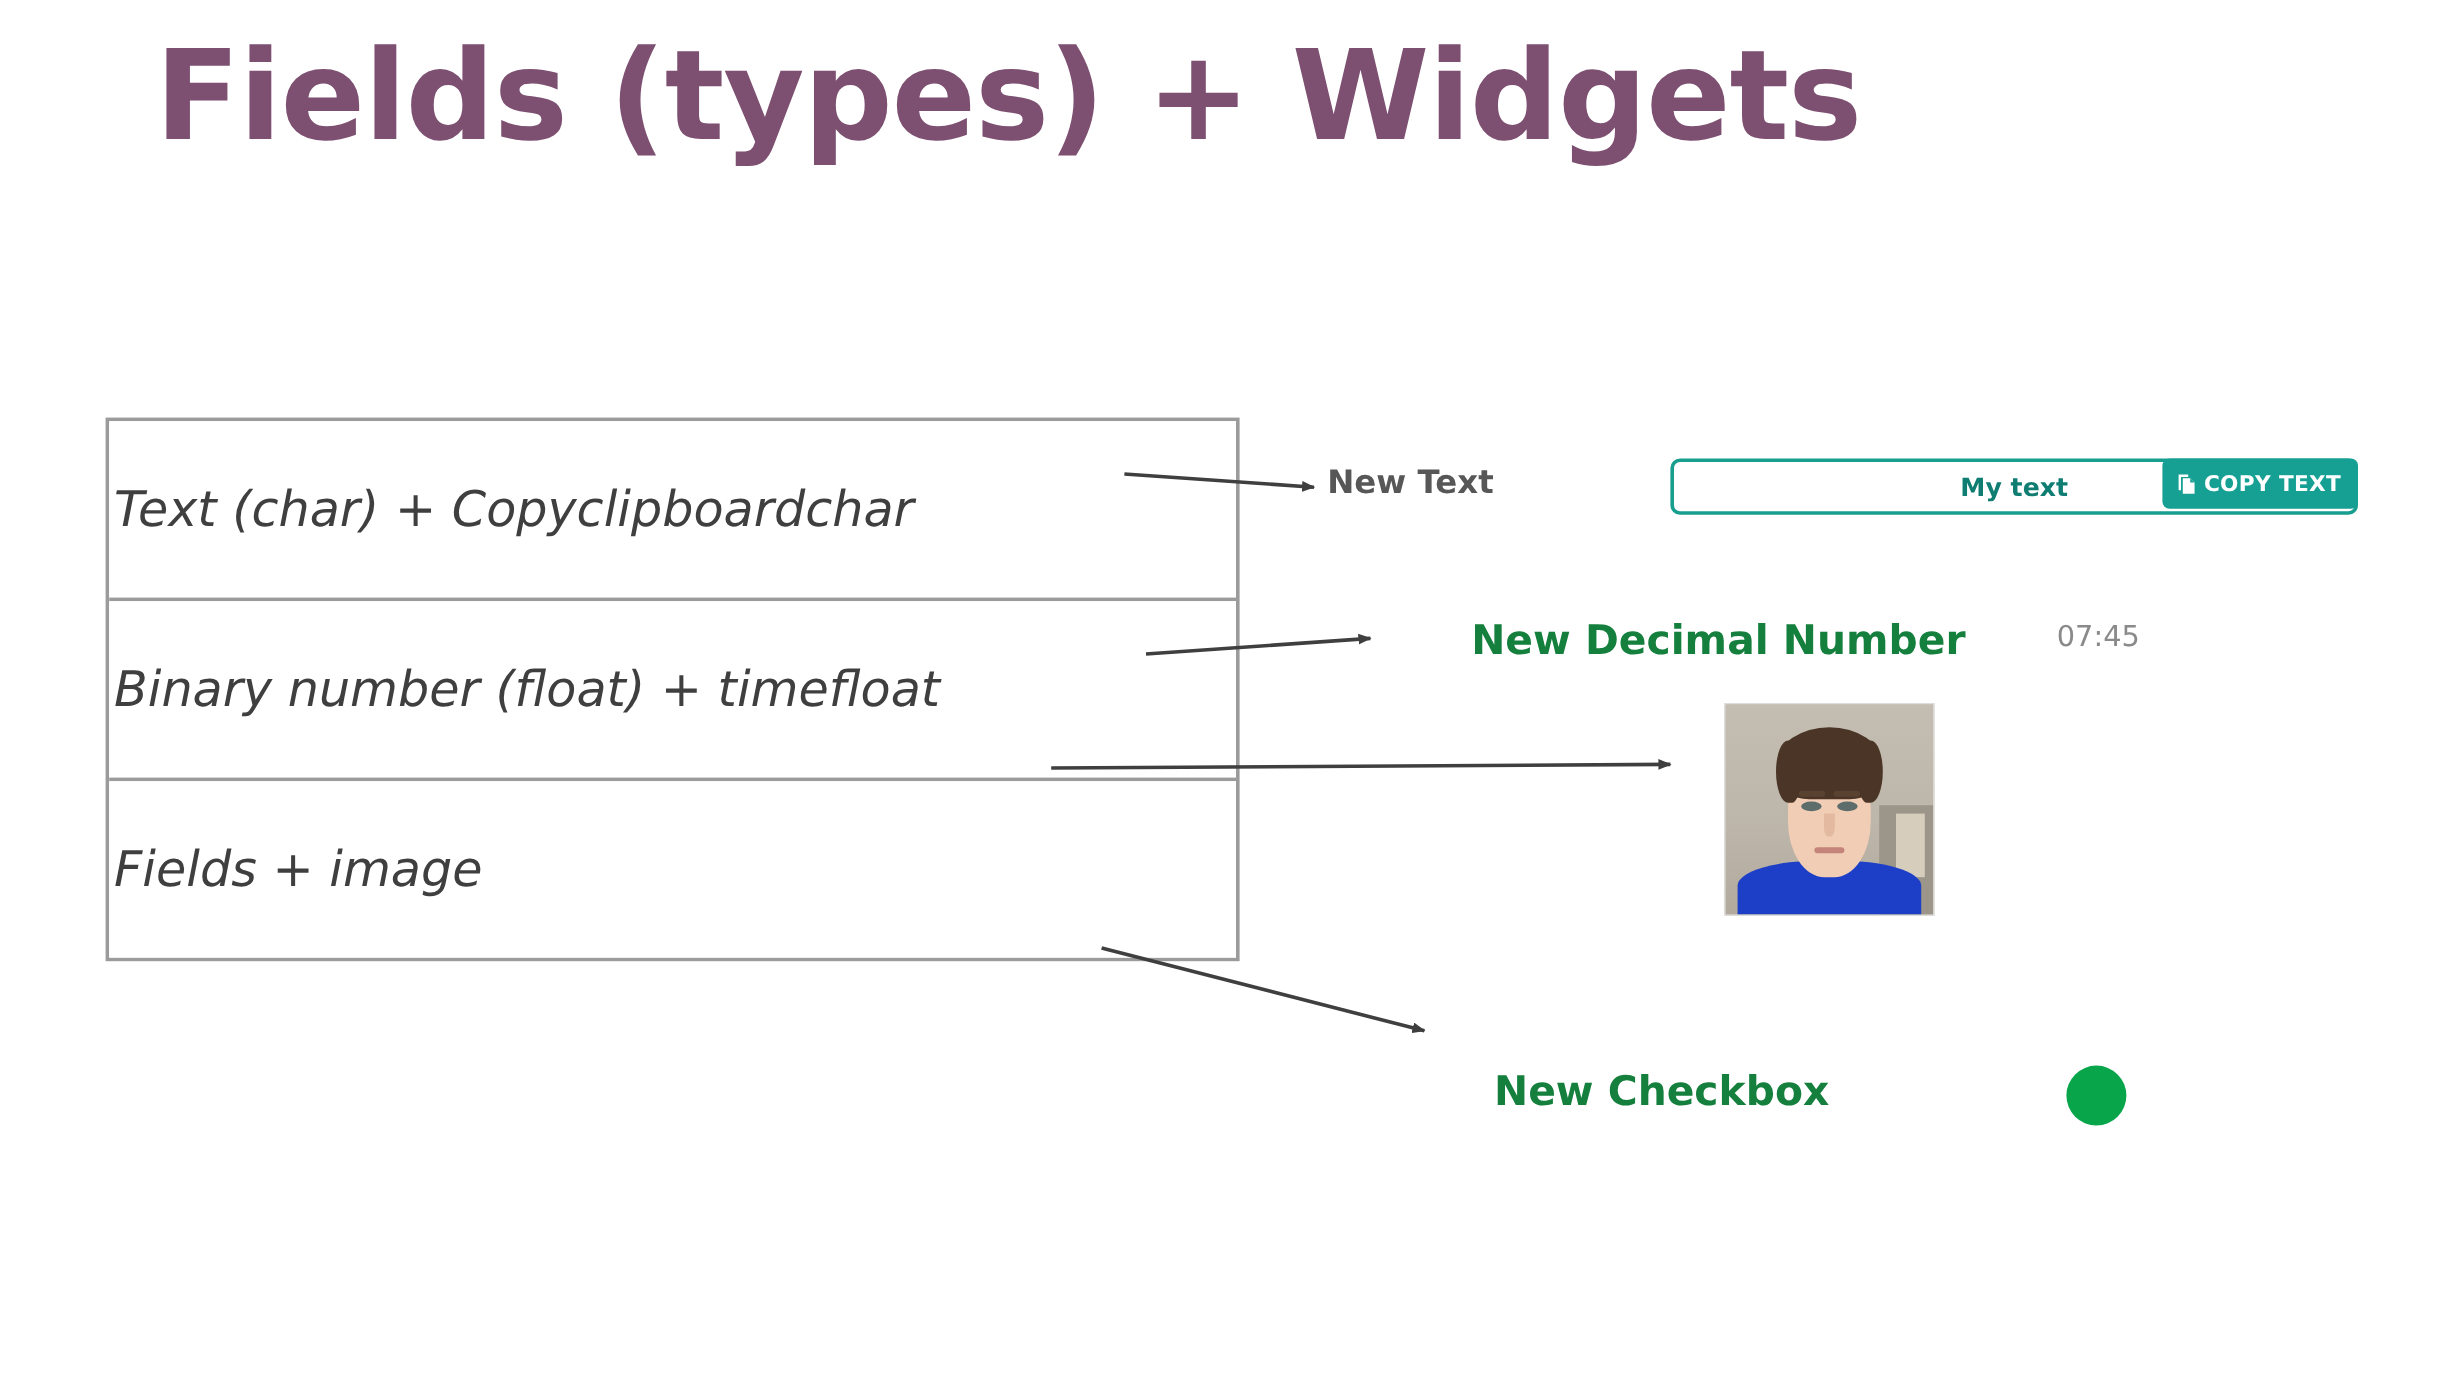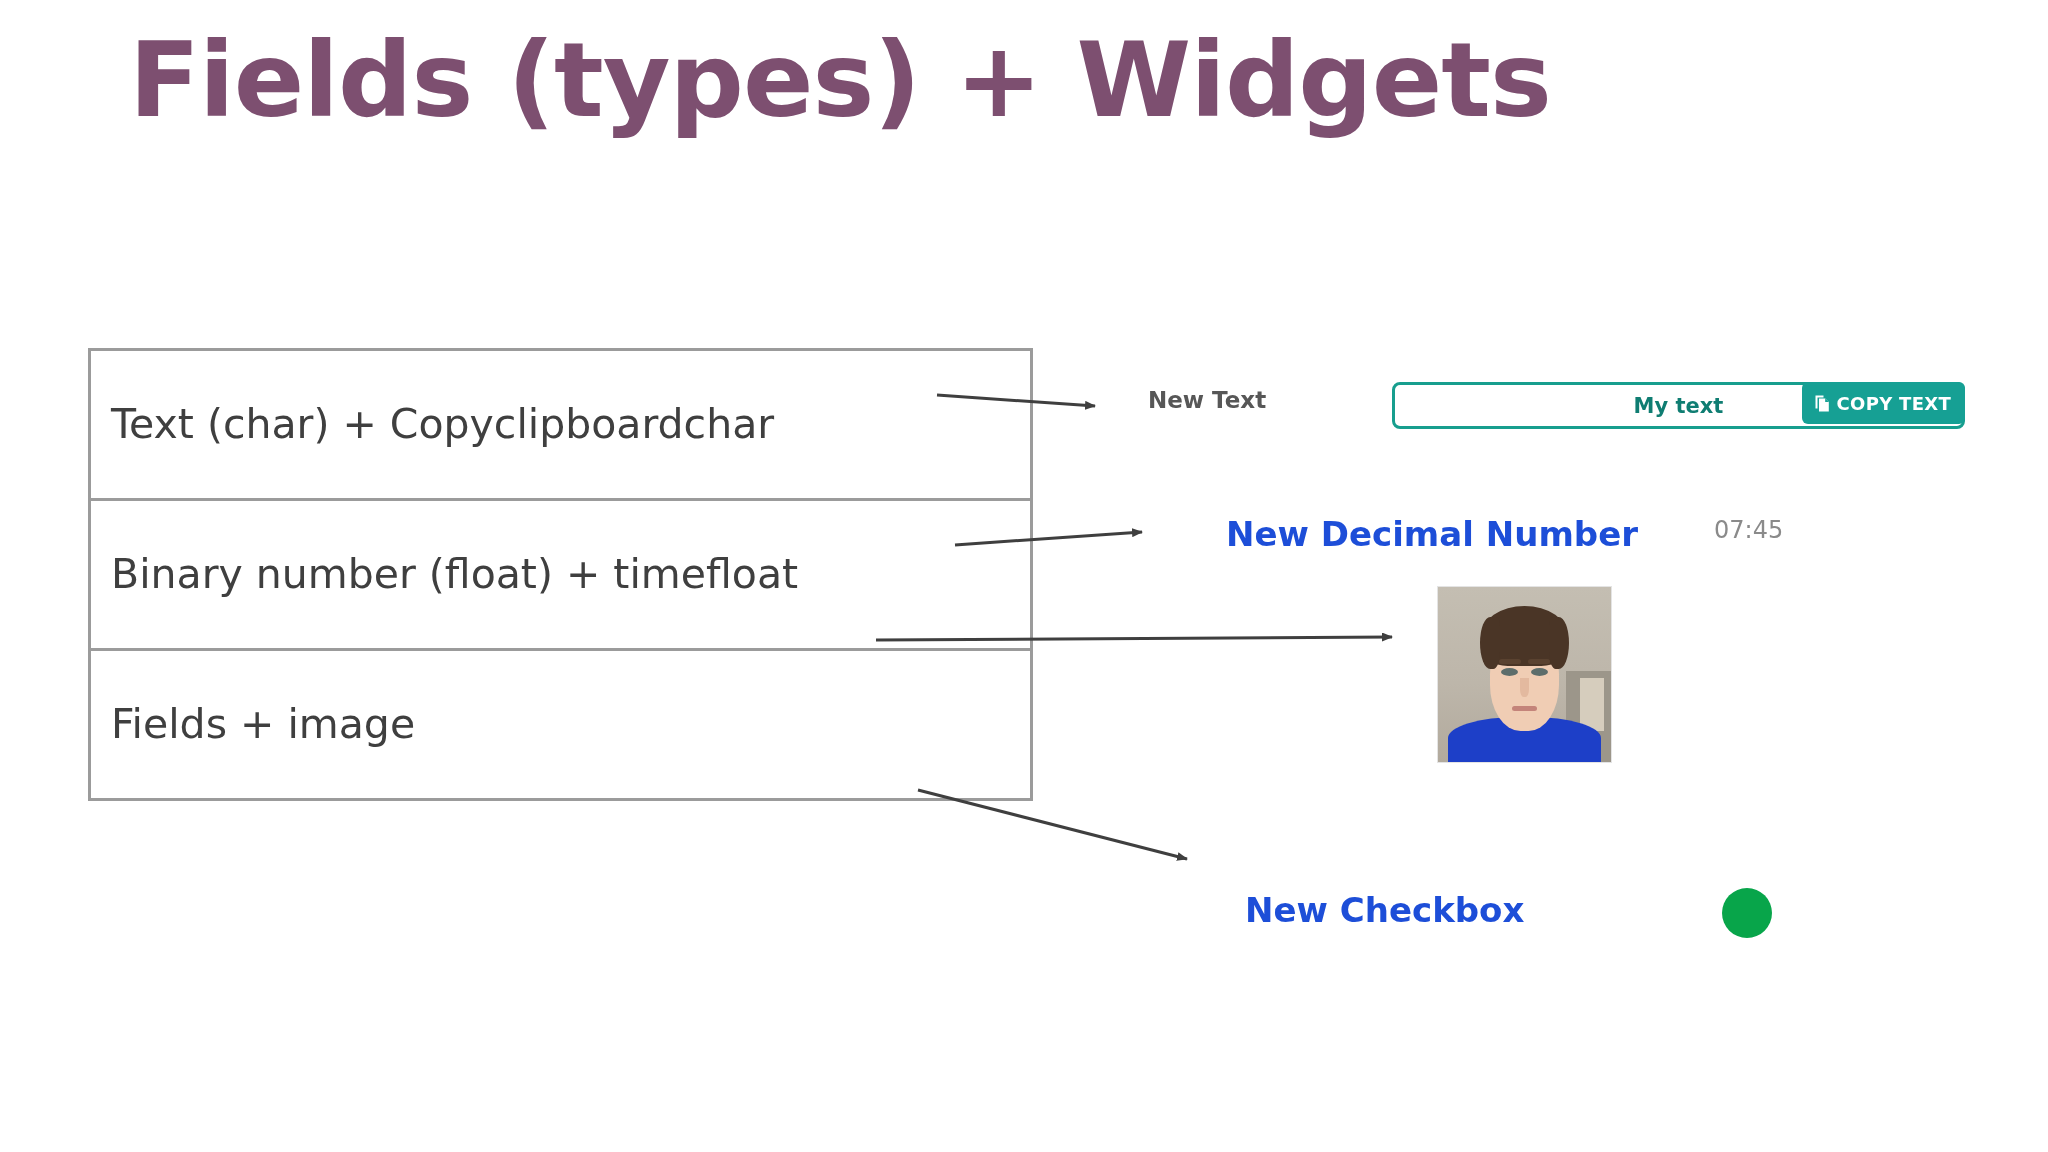--- a/index.html
+++ b/index.html
@@ -46,50 +46,51 @@
   .table-row {
     flex: 1 1 0;
     box-sizing: border-box;
     border-bottom: 3px solid #9b9b9b;
     display: flex;
     align-items: center;
     background: #ffffff;
   }
   .table-row:last-child { border-bottom: none; }
   .table-cell-label {
-    padding-left: 20px;
+    padding-left: 4px;
     font-family: "DejaVu Sans", sans-serif;
     font-size: 41px;
     color: #3f3f3f;
     line-height: 1.1;
     white-space: nowrap;
+    font-style: italic;
   }
 
   
   #arrows-layer {
     position: absolute;
     left: 0; top: 0;
     width: 2048px;
     height: 1152px;
     pointer-events: none;
   }
 
   
   .widget-label {
     position: absolute;
     font-family: "DejaVu Sans", sans-serif;
     font-weight: bold;
-    color: #1d4ed8;
+    color: #15803d;
     white-space: nowrap;
   }
 
   #label-new-text {
-    left: 1148px;
+    left: 1106px;
     top: 387px;
-    font-size: 23px;
+    font-size: 27px;
     color: #575757;
   }
 
   
   #char-widget {
     position: absolute;
     left: 1392px;
     top: 382px;
     width: 573px;
     height: 42px;

